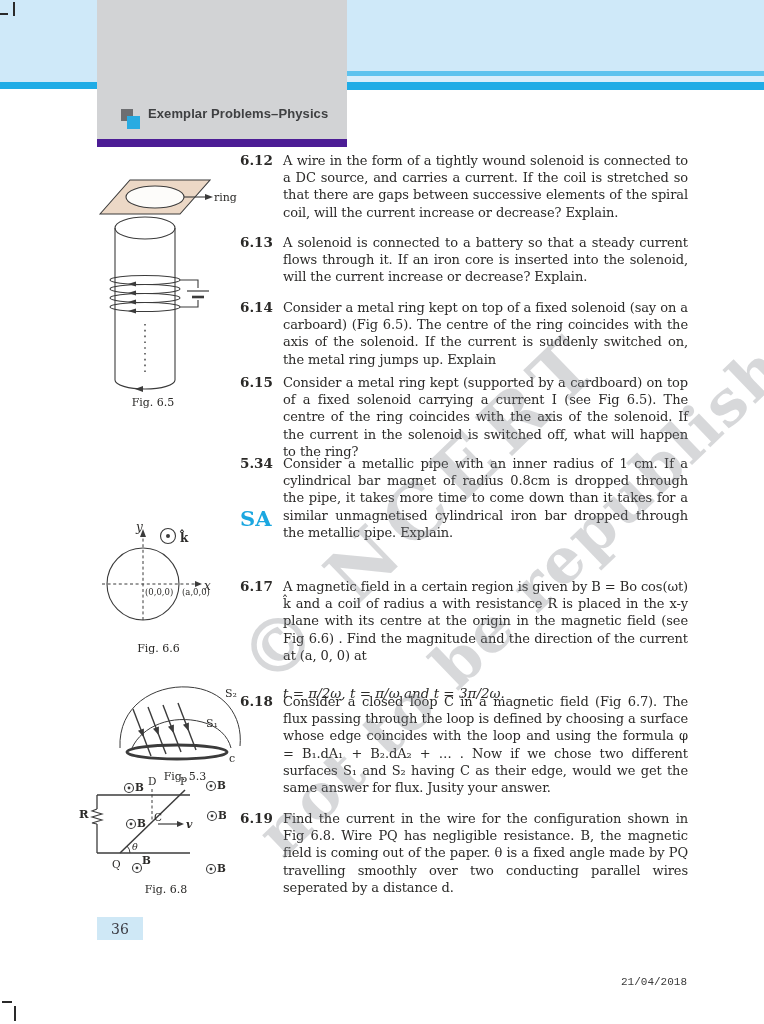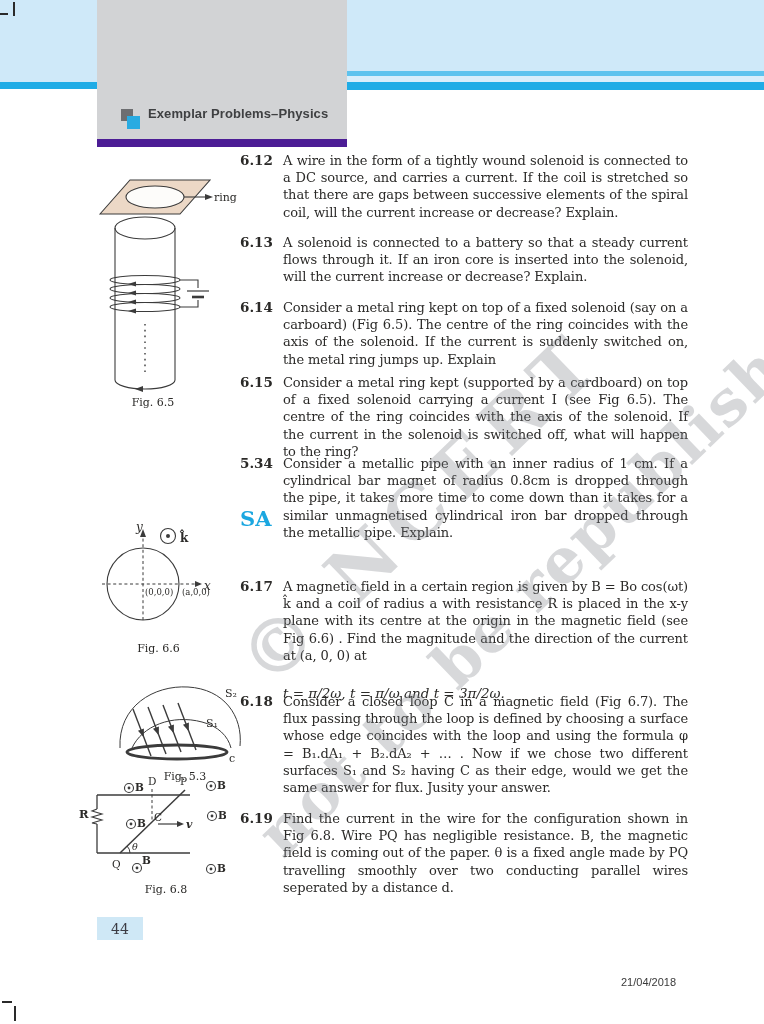--- a/index.html
+++ b/index.html
@@ -35,21 +35,21 @@
   .figcap{font-size:11px;color:#2b2a28;text-align:center;margin-top:2px;}
   svg text{font-family:"DejaVu Serif",serif;fill:#2b2a28;stroke:none;}
   
   .wm{position:absolute;font-family:"DejaVu Serif",serif;color:rgba(122,127,132,0.30);
       transform-origin:0 50%;white-space:nowrap;z-index:6;pointer-events:none;font-weight:bold;}
   .wm1{left:252px;top:628px;font-size:74px;letter-spacing:10px;transform:rotate(-44deg);}
   .wm2{left:268px;top:808px;font-size:62px;letter-spacing:2px;transform:rotate(-44deg);}
   
   .pagenum-box{position:absolute;left:97px;top:917px;width:46px;height:23px;background:#cfe8f6;
                display:flex;align-items:center;justify-content:center;font-size:14px;color:#3c3c44;z-index:2;}
-  .date{position:absolute;left:621px;top:976px;font-family:Liberation Sans, sans-serif;
+  .date{position:absolute;left:621px;top:976px;font-family:Liberation Mono, monospace;
         font-size:11px;color:#3a3a3a;z-index:2;text-align:right;}
 </style>
 </head>
 <body>
 
 <div class="page">
 
   <div class="band-left"></div>
   <div class="stripe-left"></div>
   <div class="band-right"></div>
@@ -228,17 +228,17 @@
   </div>
   <div class="problem" style="top:810px;">
     <span class="pnum">6.19</span>
     <div class="ptext">Find the current in the wire for the configuration shown in Fig 6.8. Wire PQ has negligible resistance. B, the magnetic field is coming out of the paper. θ is a fixed angle made by PQ travelling smoothly over two conducting parallel wires seperated by a distance d.</div>
   </div>
 
   <div class="wm wm1">© NCERT</div>
   <div class="wm wm2">not to be republished</div>
 
   <div class="pagenum-box">
-    <span>44</span>
+    <span>36</span>
   </div>
   <div class="date">21/04/2018</div>
 
 </div>
 
 </body></html>

